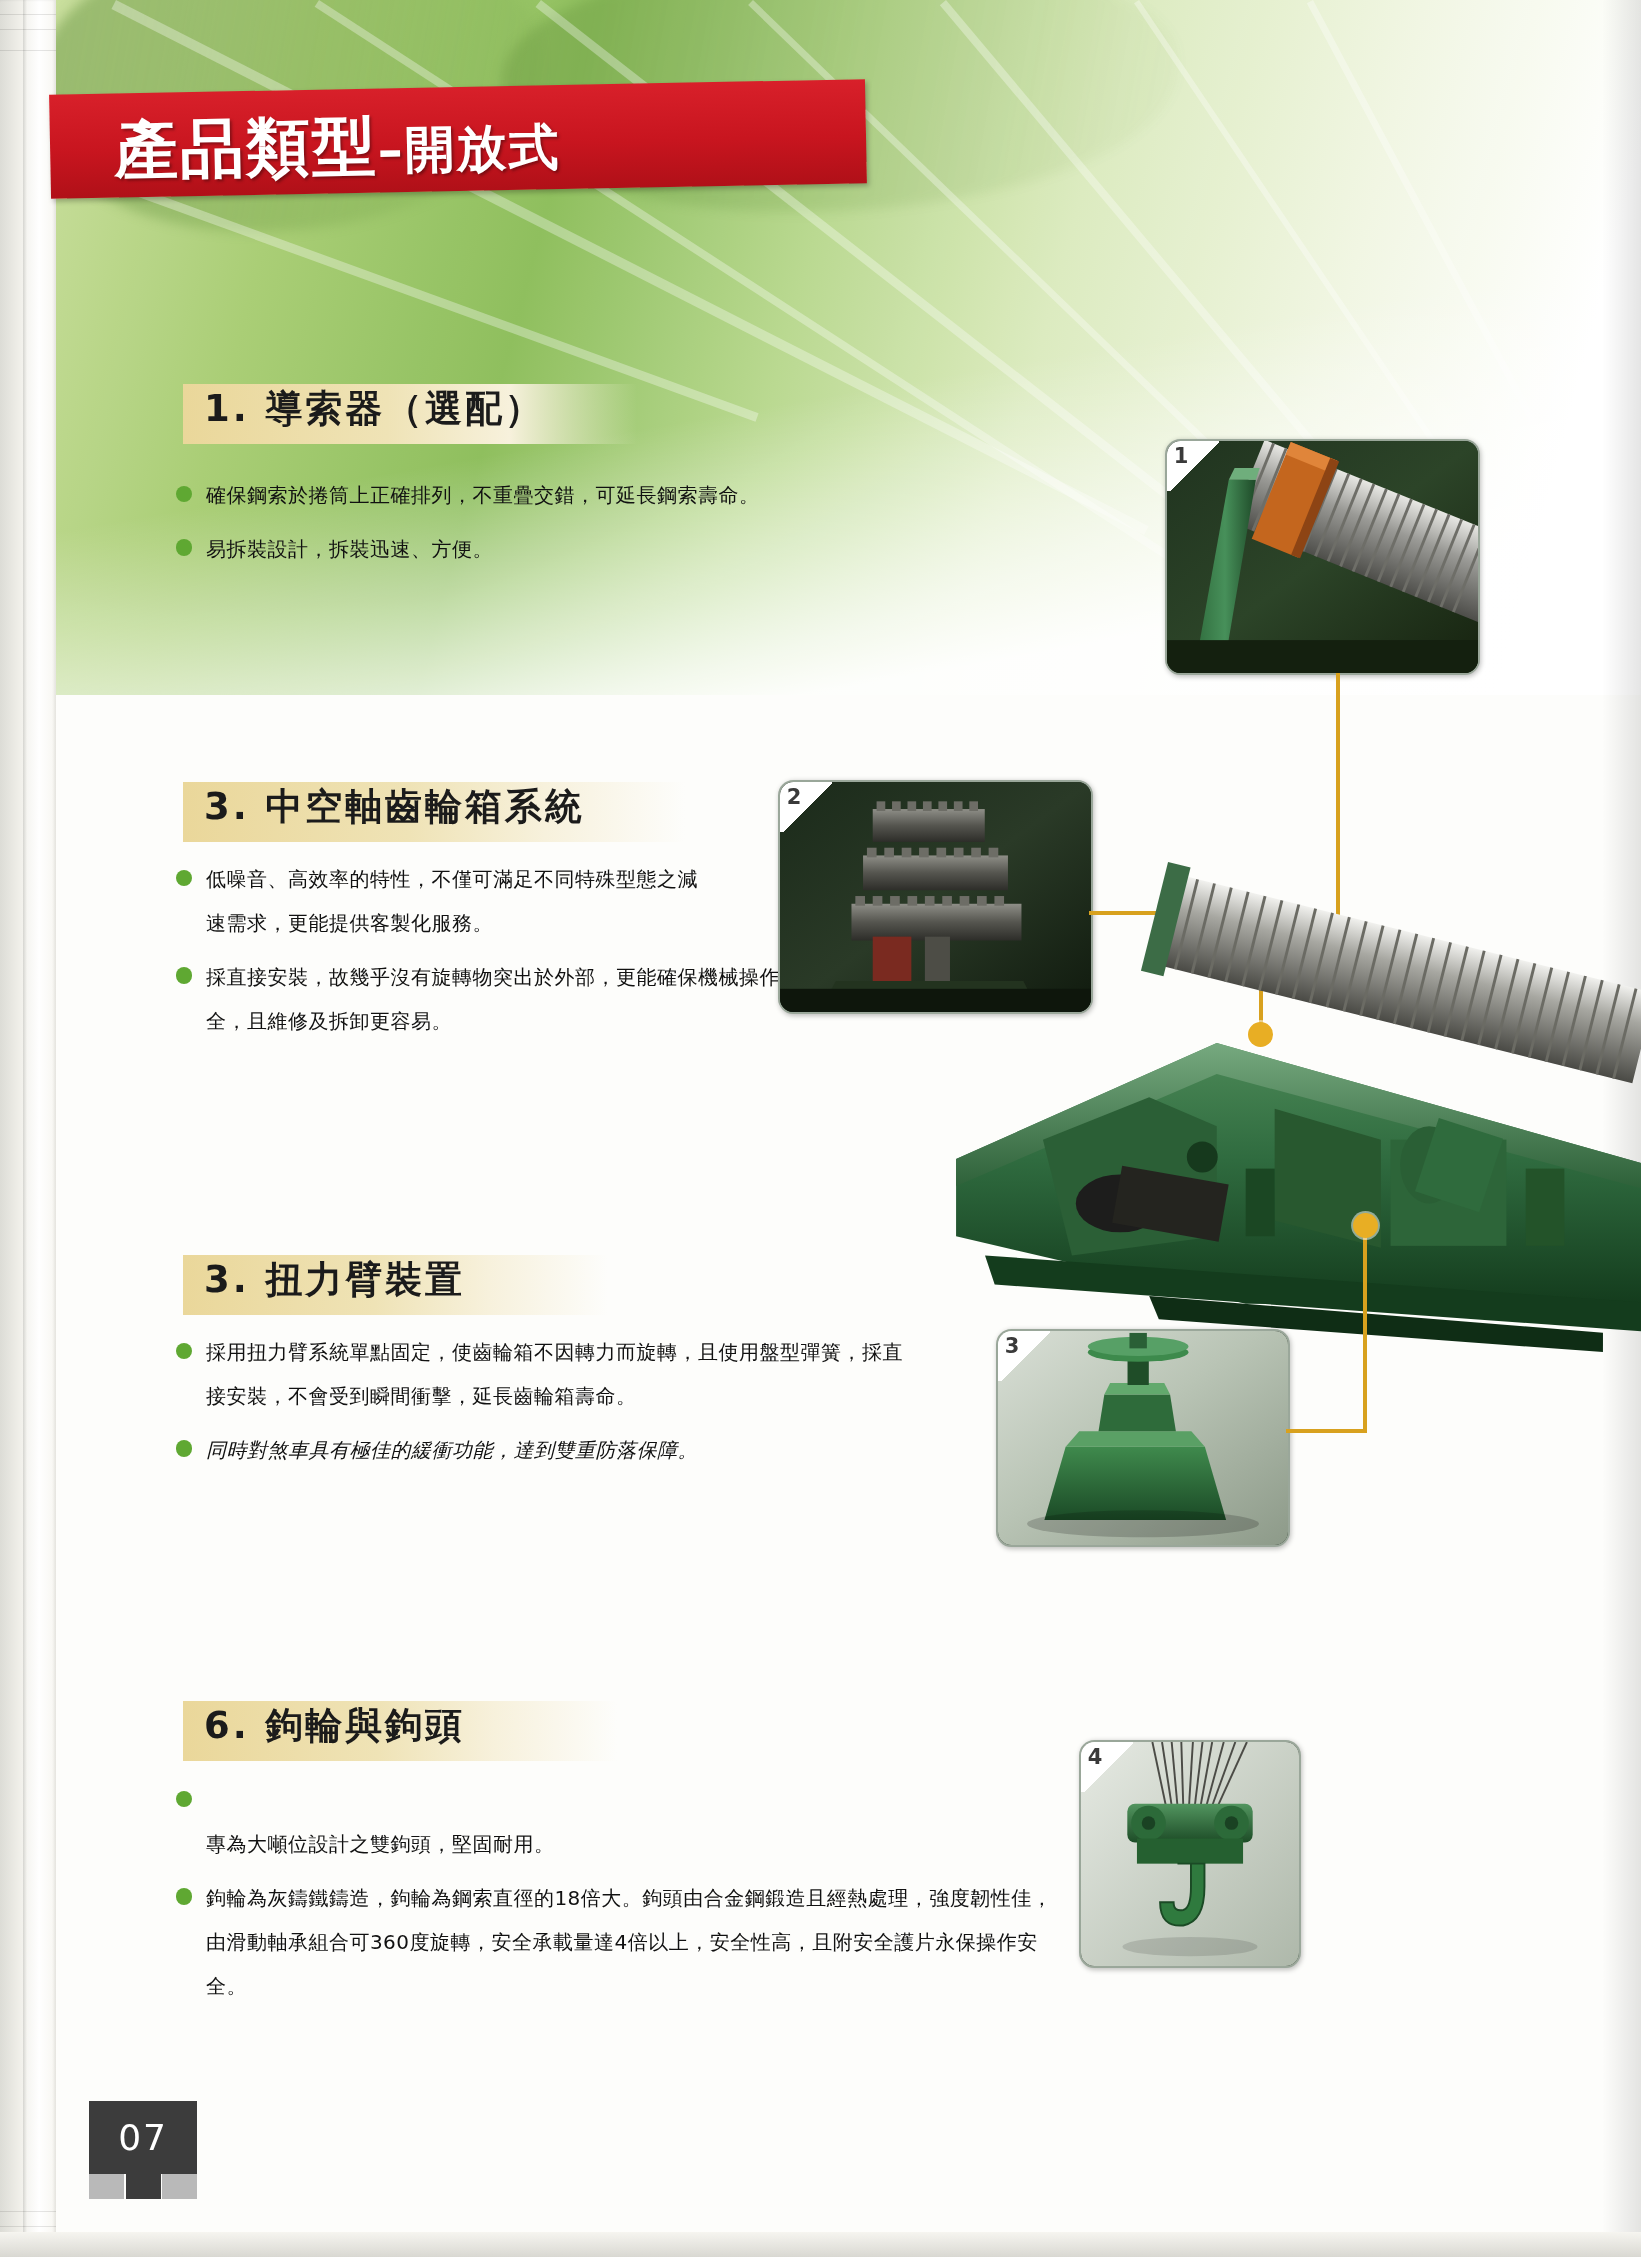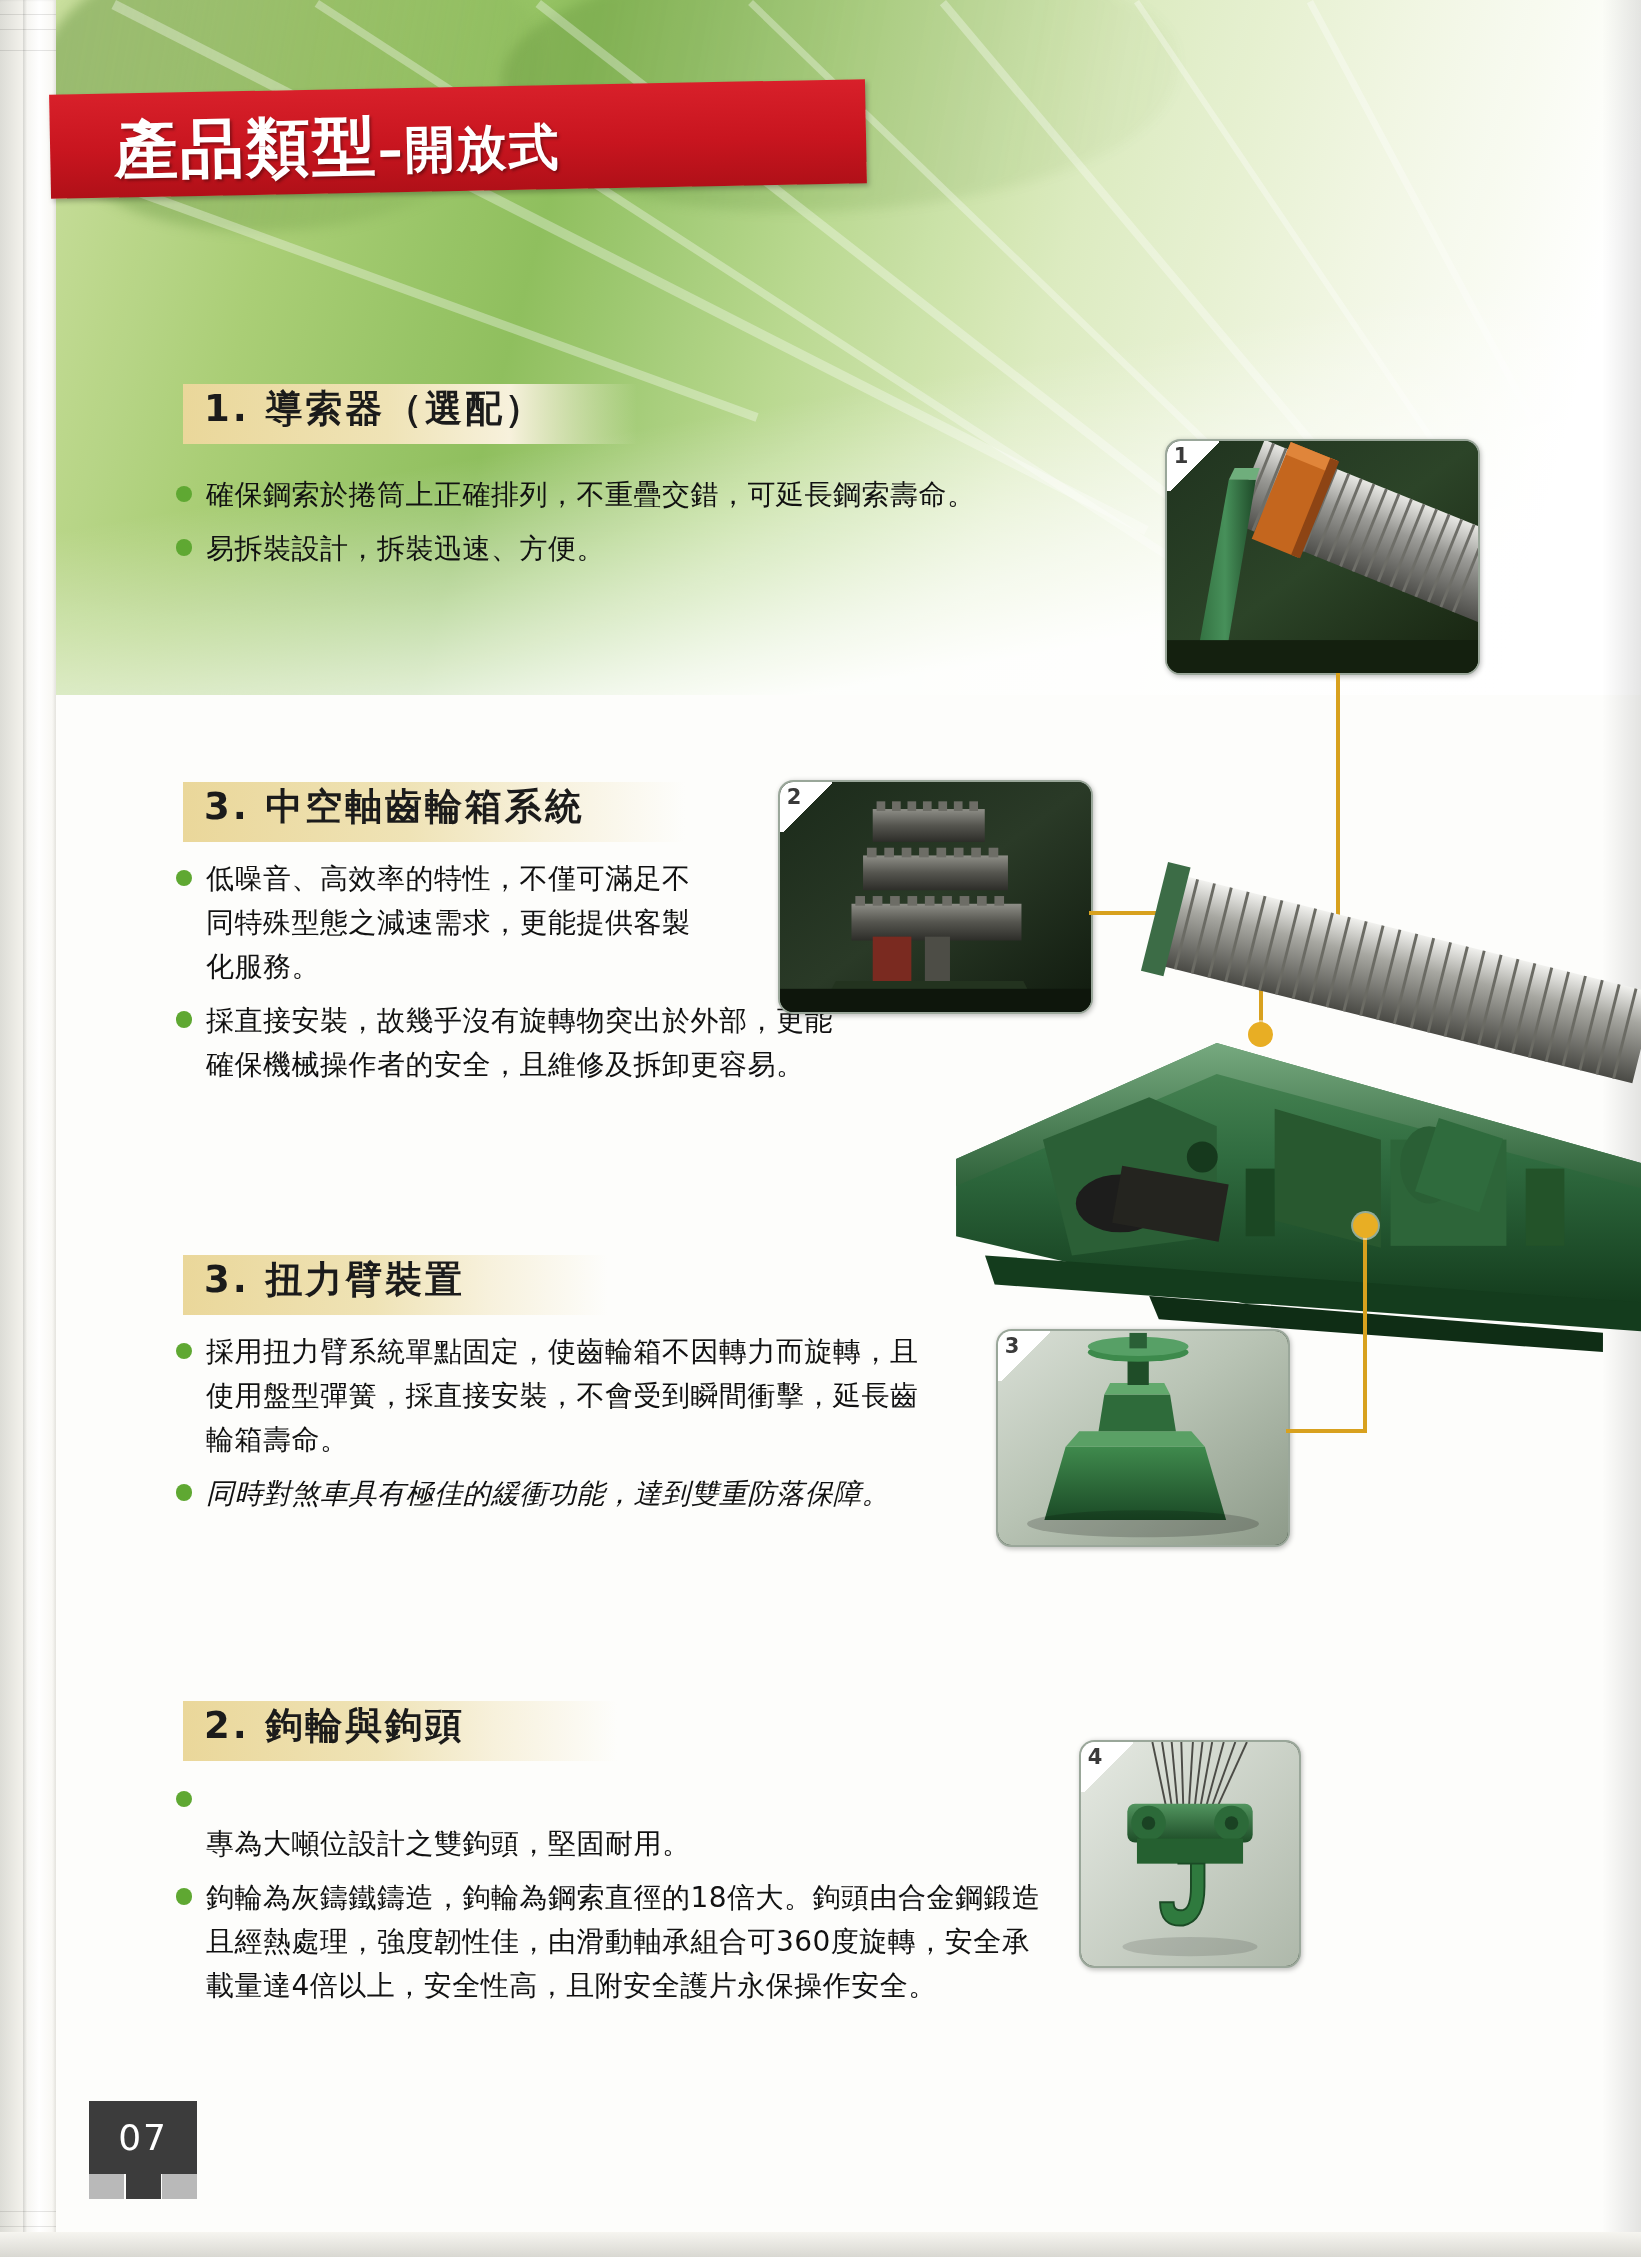--- a/index.html
+++ b/index.html
@@ -85,21 +85,21 @@
     font-family:"DejaVu Sans","Liberation Sans",sans-serif;
   }
   
   .bullets{position:absolute;}
   .bullet-row{display:flex;margin-bottom:9.7px;}
   .bullet-dot{
     width:16.4px;height:16.4px;border-radius:50%;
     background:#5fa832;margin:12.6px 13.5px 0 0;flex:0 0 auto;
   }
   .bullet-text{
-    font-size:28px;line-height:44px;color:#111111;
+    font-size:20px;line-height:44px;color:#111111;
     letter-spacing:0.5px;
   }
 
   
   .inset{
     position:absolute;border:2.9px solid #9aa79a;border-radius:15.4px;
     overflow:hidden;background:#1d2a1d;
     box-shadow:1px 1.9px 4.8px rgba(0,0,0,0.25);
   }
   .inset .num{
@@ -434,21 +434,21 @@
       <ellipse cx="150" cy="200" rx="120" ry="14" fill="rgba(0,0,0,0.18)"></ellipse>
     </svg>
     <div class="num">3</div>
   </div>
 
   <div class="leader" style="left:1286px;top:1429px;width:81px;height:3.9px;"></div>
   <div class="leader" style="left:1363px;top:1226px;width:3.9px;height:207px;"></div>
   <div class="leader-dot" style="left:1353px;top:1213px;"></div>
 
   <div class="sec-head" style="left:183px;top:1701px;width:434px;">
-    <span>2. 鉤輪與鉤頭</span>
+    <span>6. 鉤輪與鉤頭</span>
   </div>
   <div class="bullets" style="left:176px;top:1778px;width:888px;">
     <div class="bullet-row">
       <div class="bullet-dot"></div>
       <div class="bullet-text" style="width:830px;margin-top:44px;">專為大噸位設計之雙鉤頭，堅固耐用。</div>
     </div>
     <div class="bullet-row">
       <div class="bullet-dot"></div>
       <div class="bullet-text" style="width:850px;">鉤輪為灰鑄鐵鑄造，鉤輪為鋼索直徑的18倍大。鉤頭由合金鋼鍛造且經熱處理，強度韌性佳，由滑動軸承組合可360度旋轉，安全承載量達4倍以上，安全性高，且附安全護片永保操作安全。</div>
     </div>

